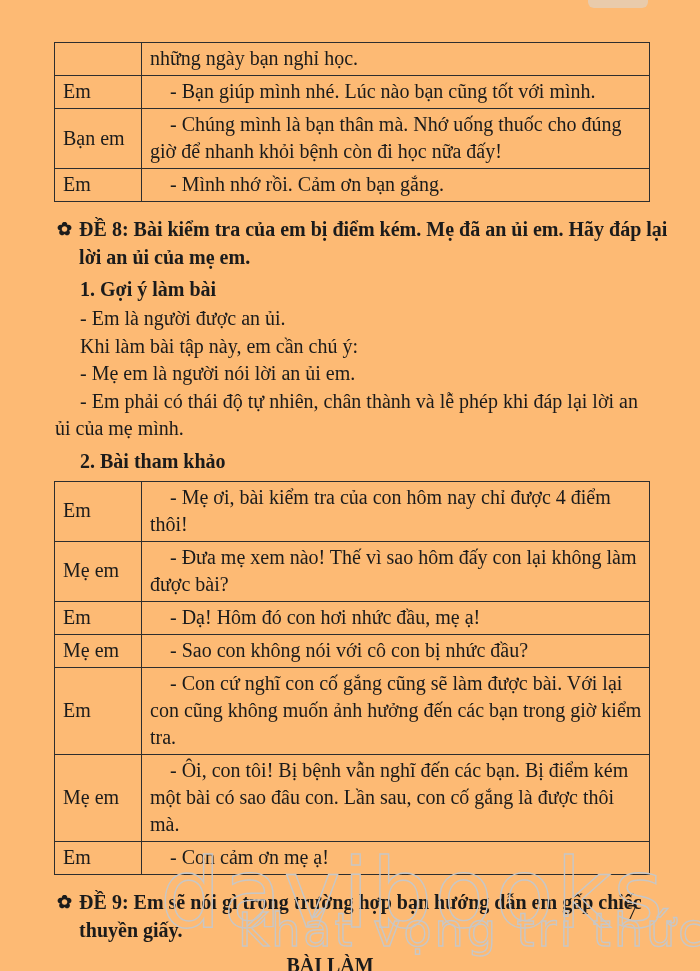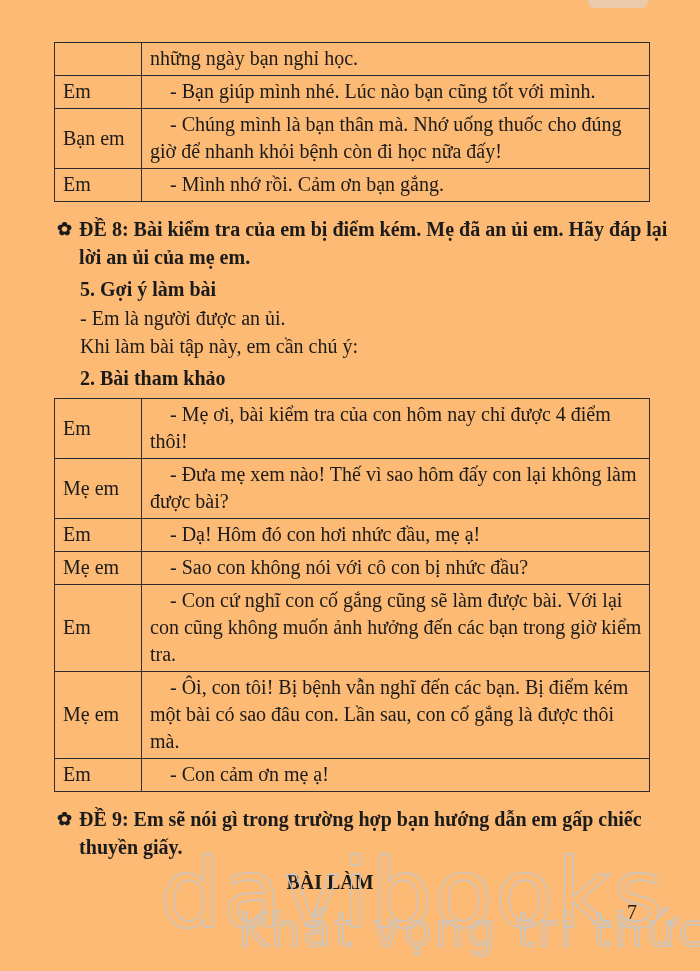--- a/index.html
+++ b/index.html
@@ -119,23 +119,25 @@
           </td>
       </tr>
     </tbody>
   </table>
 
   <div class="heading">
     <span class="flower">✿</span>
     <span>ĐỀ 8: Bài kiểm tra của em bị điểm kém. Mẹ đã an ủi em. Hãy đáp lại lời an ủi của mẹ em.</span>
   </div>
 
-  <div class="sub">5. Gợi ý làm bài</div>
+  <div class="sub">1. Gợi ý làm bài</div>
   <div class="p">- Em là người được an ủi.</div>
   <div class="p">Khi làm bài tập này, em cần chú ý:</div>
+  <div class="p">- Mẹ em là người nói lời an ủi em.</div>
+  <div class="p">- Em phải có thái độ tự nhiên, chân thành và lễ phép khi đáp lại lời an ủi của mẹ mình.</div>
   <div class="sub">2. Bài tham khảo</div>
 
   <table class="dlg" id="table2">
     <tbody>
       <tr>
         <td class="spk">Em</td>
         <td class="txt">
             <div class="cellp">- Mẹ ơi, bài kiểm tra của con hôm nay chỉ được 4 điểm thôi!</div>
           </td>
       </tr>

